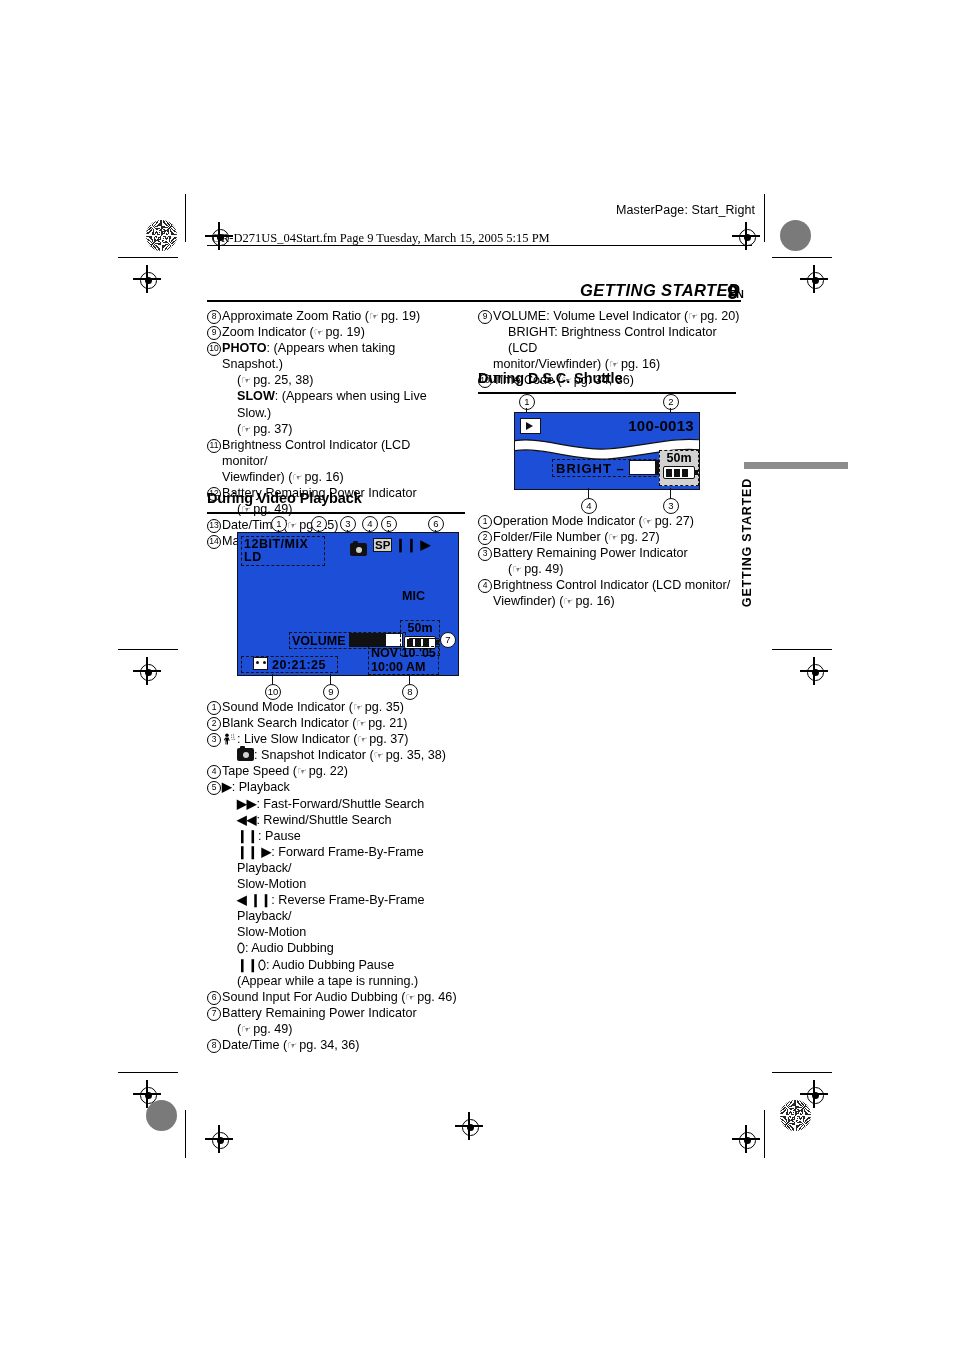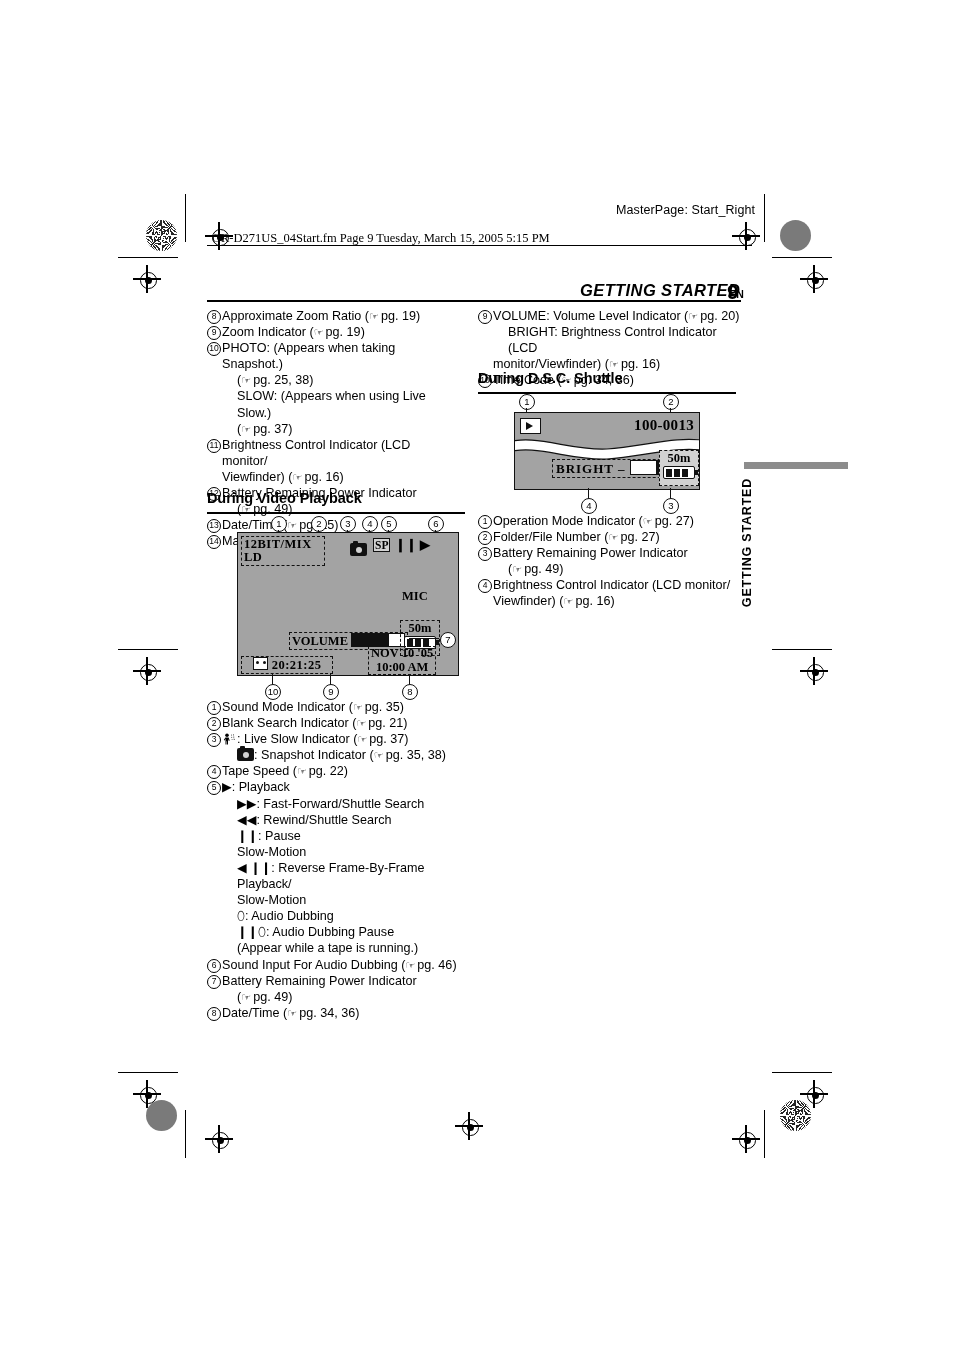--- a/index.html
+++ b/index.html
@@ -33,34 +33,34 @@
   .sectitle{position:absolute;font-family:"Liberation Sans",sans-serif;
       font-style:italic;font-weight:bold;font-size:16.5px;letter-spacing:.4px;}
   .enlbl{position:absolute;font-weight:bold;font-size:10.5px;letter-spacing:.2px;padding-left:20px;}
   .pgnum{position:absolute;font-weight:bold;font-size:21px;}
 
   
   .col{position:absolute;width:252px;font-size:12.6px;line-height:16.1px;}
   .li{display:block;position:relative;padding-left:15px;margin:0;}
   .li .num{position:absolute;left:0;top:0;}
   .ind{padding-left:15px;display:block;}
-  .b{font-weight:normal;}
+  .b{font-weight:bold;}
   .arrow{font-size:11px;letter-spacing:-.5px;}
 
   h2.head{font-family:"Liberation Sans",sans-serif;font-weight:bold;
       font-size:14.5px;margin:0;padding:0;letter-spacing:-.1px;}
   .headrule{height:1.6px;background:#000;}
 
   
   .cnum{display:inline-block;width:12px;height:12px;line-height:11px;text-align:center;
         border:1px solid #000;border-radius:50%;font-size:8.5px;vertical-align:1px;}
 
   
-  .lcd{position:absolute;background:#a3a3a3;border:1.6px solid #111;
-       font-family:Liberation Serif, serif;}
+  .lcd{position:absolute;background:#1d4ed8;border:1.6px solid #111;
+       font-family:Liberation Sans, sans-serif;}
   .lcdtxt{position:absolute;font-weight:bold;white-space:nowrap;}
   .dash{border:1px dashed #111;}
 
   .calloutline{position:absolute;background:#111;}
   .callnum{position:absolute;width:14px;height:14px;line-height:13px;text-align:center;
        border:1.1px solid #111;border-radius:50%;font-size:9.5px;background:#fff;}
 
   
   .bat{position:relative;display:inline-block;width:30px;height:11px;
        border:1.5px solid #111;border-radius:2px;background:#fff;}
@@ -250,21 +250,21 @@
   <div class="lcdtxt dash" style="left:51px;top:99px;padding:0 2px;font-size:12.5px;">
     <span>VOLUME</span>
     <span class="volbar"><i style="width: 36.4px;"></i></span>
   </div>
 
   <div class="dash" style="position:absolute;left:162px;top:87px;padding:1px 3px 2px 3px;text-align:center;">
     <span class="lcdtxt" style="position:static;font-size:12.5px;display:block;line-height:13px;">50m</span>
     <span class="bat"><i></i></span>
   </div>
 
-  <div class="lcdtxt dash" style="left:130px;top:113px;padding:0 2px;font-size:12.5px;line-height:13.5px;text-align:center;">
+  <div class="lcdtxt dash" style="left:130px;top:113px;padding:0 2px;font-size:12.5px;line-height:13.5px;text-align:left;">
     <span>NOV  10  '05</span><br>
     <span>10:00  AM</span>
   </div>
 
   <div class="lcdtxt dash" style="left:3px;top:123px;padding:0 11px;font-size:12.5px;letter-spacing:.5px;">
     <span class="cassicon"></span>
     <span>20:21:25</span>
   </div>
 </div>
 
@@ -301,20 +301,21 @@
   <span class="li">
     <span class="num"><span class="cnum">4</span></span>
     <span>Tape Speed (</span><span class="arrow">☞&nbsp;</span><span>pg. 22</span><span>)</span>
   </span>
   <span class="li">
     <span class="num"><span class="cnum">5</span></span>
     <span class="b">▶</span><span>: Playback</span>
     <span class="ind"><span class="b">▶▶</span><span>: Fast-Forward/Shuttle Search</span></span>
     <span class="ind"><span class="b">◀◀</span><span>: Rewind/Shuttle Search</span></span>
     <span class="ind"><span class="b">❙❙</span><span>: Pause</span></span>
+    <span class="ind"><span class="b">❙❙ ▶</span><span>: Forward Frame-By-Frame Playback/</span></span>
     <span class="ind">Slow-Motion</span>
     <span class="ind"><span class="b">◀ ❙❙</span><span>: Reverse Frame-By-Frame Playback/</span></span>
     <span class="ind">Slow-Motion</span>
     <span class="ind"><span class="b">⬯</span><span>: Audio Dubbing</span></span>
     <span class="ind"><span class="b">❙❙⬯</span><span>: Audio Dubbing Pause</span></span>
     <span class="ind">(Appear while a tape is running.)</span>
   </span>
   <span class="li">
     <span class="num"><span class="cnum">6</span></span>
     <span>Sound Input For Audio Dubbing (</span><span class="arrow">☞&nbsp;</span><span>pg. 46</span><span>)</span>

